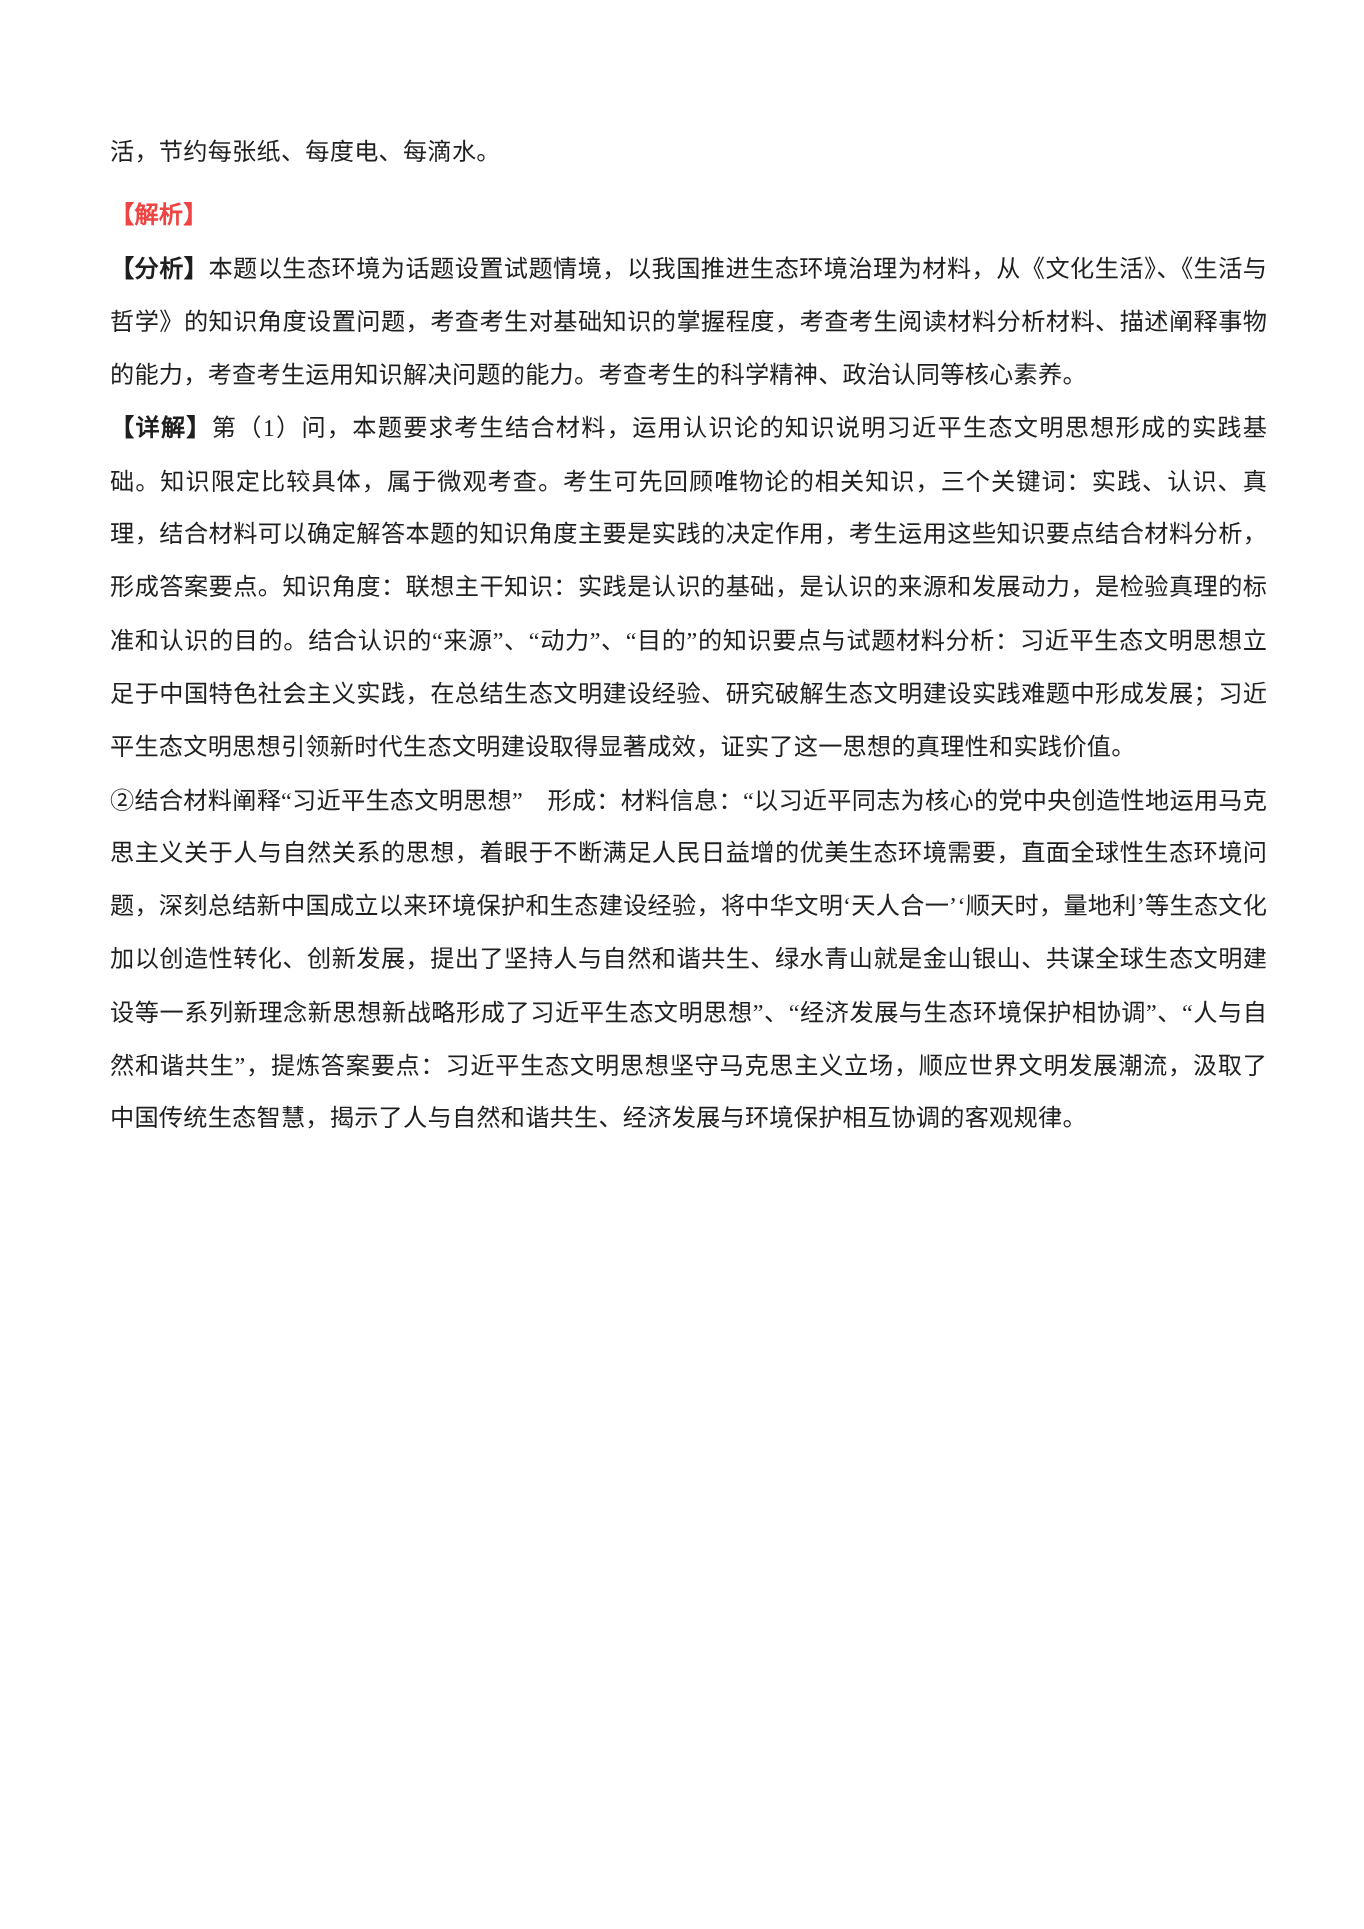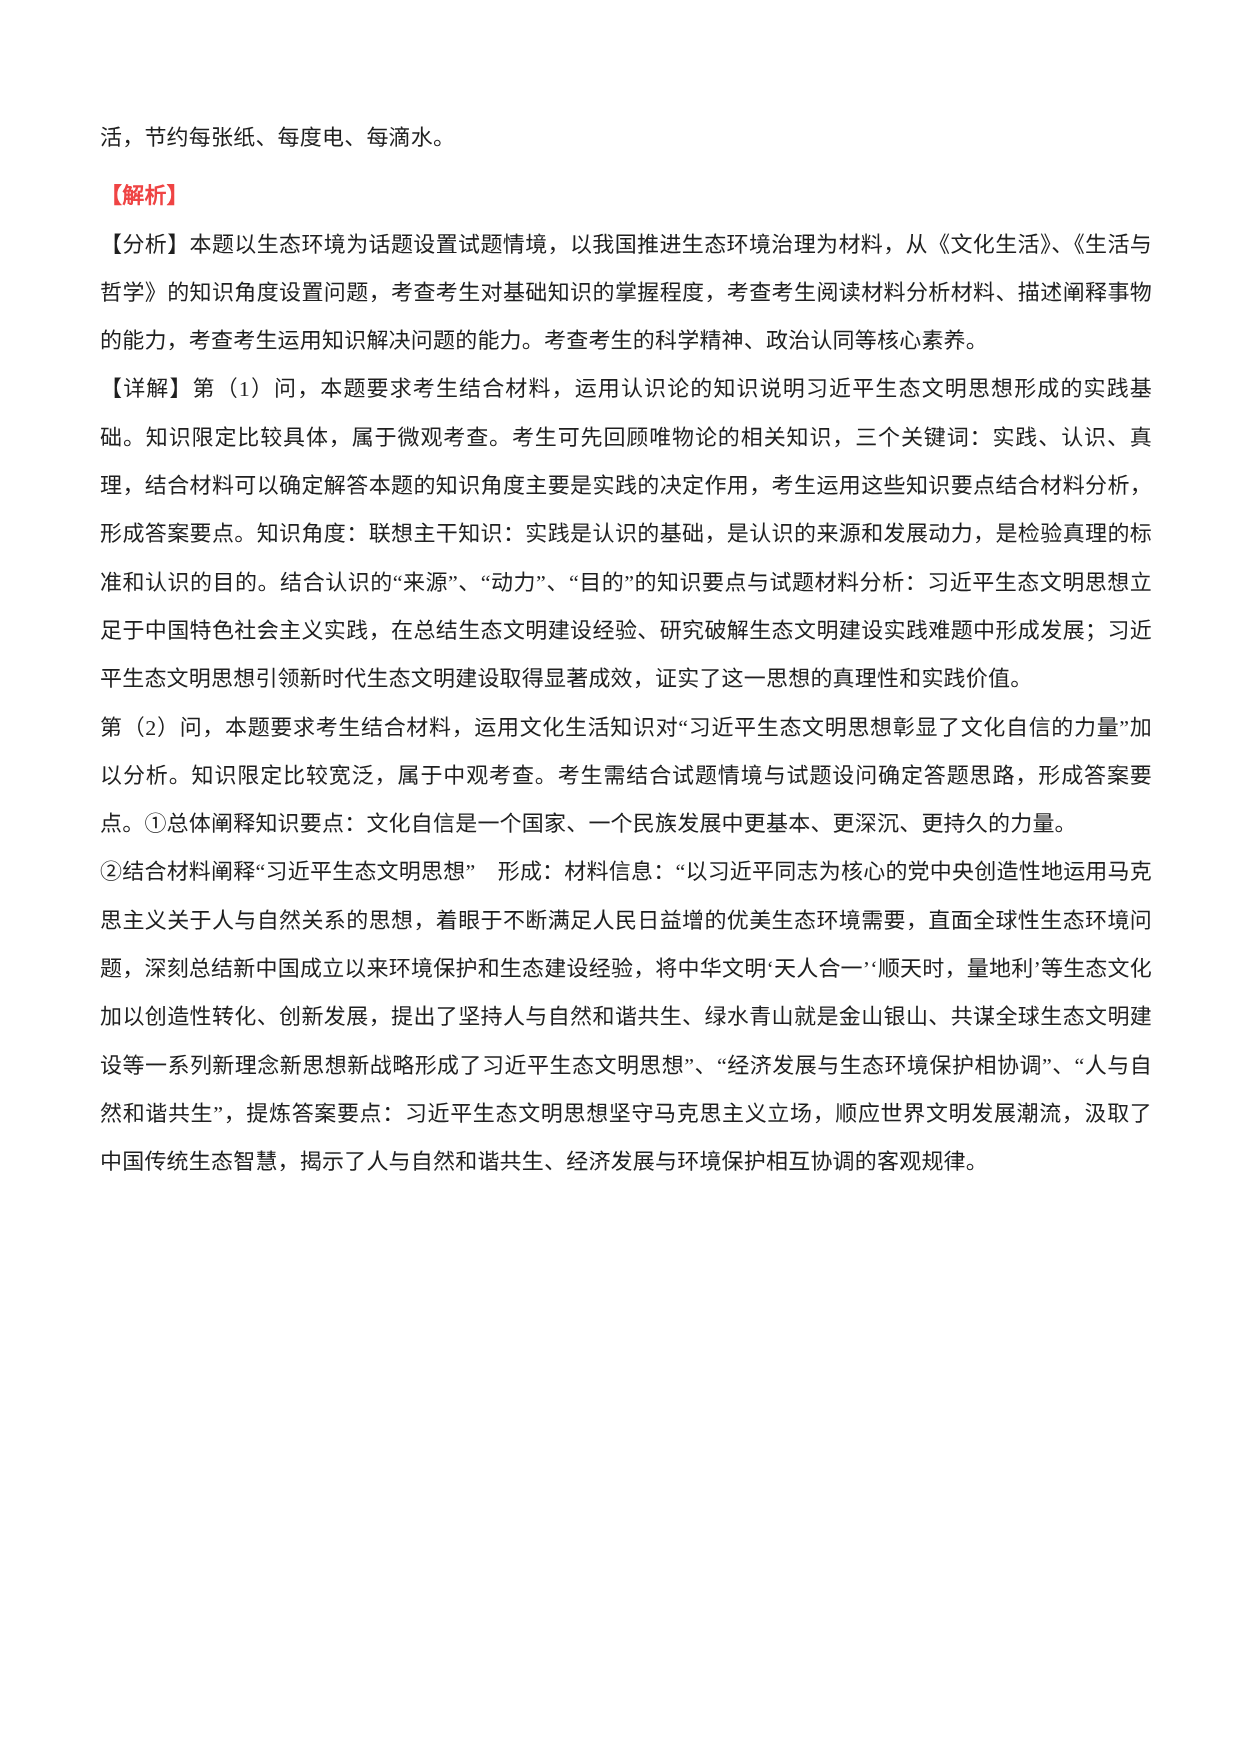--- a/index.html
+++ b/index.html
@@ -27,21 +27,21 @@
     margin: 0;
     font-size: 22px;
     line-height: 48.3px;
     text-align: justify;
     text-justify: inter-character;
     letter-spacing: 0.2px;
     word-break: break-all;
     color: #1f1f1f;
   }
   .para .plabel {
-    font-weight: normal;
+    font-weight: bold;
   }
   .para.label-blue {
     color: #ef4444;
     font-weight: bold;
     margin-top: 10px;
   }
   .footer {
     position: absolute;
     left: 0;
     bottom: 16px;
@@ -61,21 +61,20 @@
   <main class="doc">
 
     <p class="para">活，节约每张纸、每度电、每滴水。</p>
 
     <p class="para label-blue">【解析】</p>
 
     <p class="para"><span class="plabel">【分析】</span><span>本题以生态环境为话题设置试题情境，以我国推进生态环境治理为材料，从《文化生活》、《生活与哲学》的知识角度设置问题，考查考生对基础知识的掌握程度，考查考生阅读材料分析材料、描述阐释事物的能力，考查考生运用知识解决问题的能力。考查考生的科学精神、政治认同等核心素养。</span></p>
 
     <p class="para"><span class="plabel">【详解】</span><span>第（1）问，本题要求考生结合材料，运用认识论的知识说明习近平生态文明思想形成的实践基础。知识限定比较具体，属于微观考查。考生可先回顾唯物论的相关知识，三个关键词：实践、认识、真理，结合材料可以确定解答本题的知识角度主要是实践的决定作用，考生运用这些知识要点结合材料分析，形成答案要点。知识角度：联想主干知识：实践是认识的基础，是认识的来源和发展动力，是检验真理的标准和认识的目的。结合认识的“来源”、“动力”、“目的”的知识要点与试题材料分析：习近平生态文明思想立足于中国特色社会主义实践，在总结生态文明建设经验、研究破解生态文明建设实践难题中形成发展；习近平生态文明思想引领新时代生态文明建设取得显著成效，证实了这一思想的真理性和实践价值。</span></p>
 
-    <p class="para">第（2）问，本题要求考生结合材料，运用文化生活知识对“习近平生态文明思想彰显了文化自信的力量”加以分析。知识限定比较宽泛，属于中观考查。考生需结合试题情境与试题设问确定答题思路，形成答案要点。①总体阐释知识要点：文化自信是一个国家、一个民族发展中更基本、更深沉、更持久的力量。</p>
 
     <p class="para">②结合材料阐释“习近平生态文明思想”　形成：材料信息：“以习近平同志为核心的党中央创造性地运用马克思主义关于人与自然关系的思想，着眼于不断满足人民日益增的优美生态环境需要，直面全球性生态环境问题，深刻总结新中国成立以来环境保护和生态建设经验，将中华文明‘天人合一’‘顺天时，量地利’等生态文化加以创造性转化、创新发展，提出了坚持人与自然和谐共生、绿水青山就是金山银山、共谋全球生态文明建设等一系列新理念新思想新战略形成了习近平生态文明思想”、“经济发展与生态环境保护相协调”、“人与自然和谐共生”，提炼答案要点：习近平生态文明思想坚守马克思主义立场，顺应世界文明发展潮流，汲取了中国传统生态智慧，揭示了人与自然和谐共生、经济发展与环境保护相互协调的客观规律。</p>
 
 
 
   </main>
 
   <div class="footer">
     <span>通通好课网</span><span>www.tthaoke.com</span><span>创新发展</span>
   </div>

